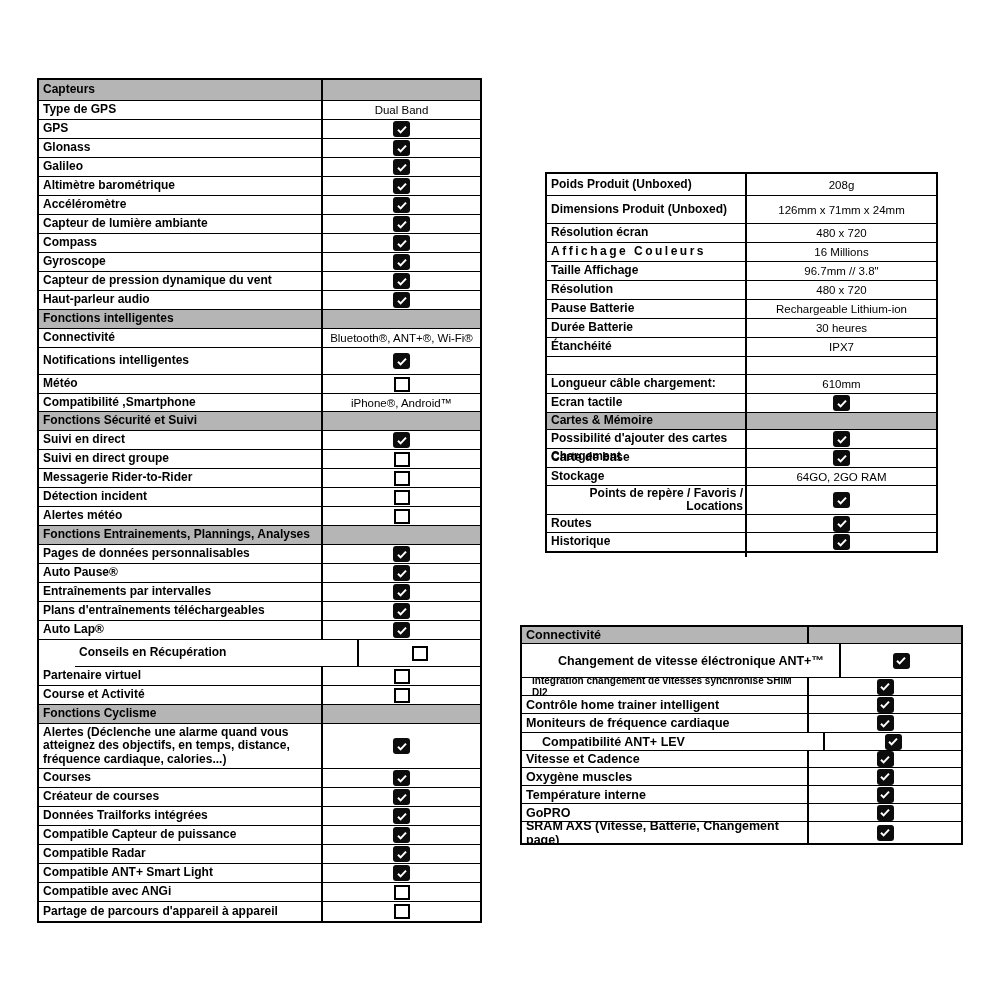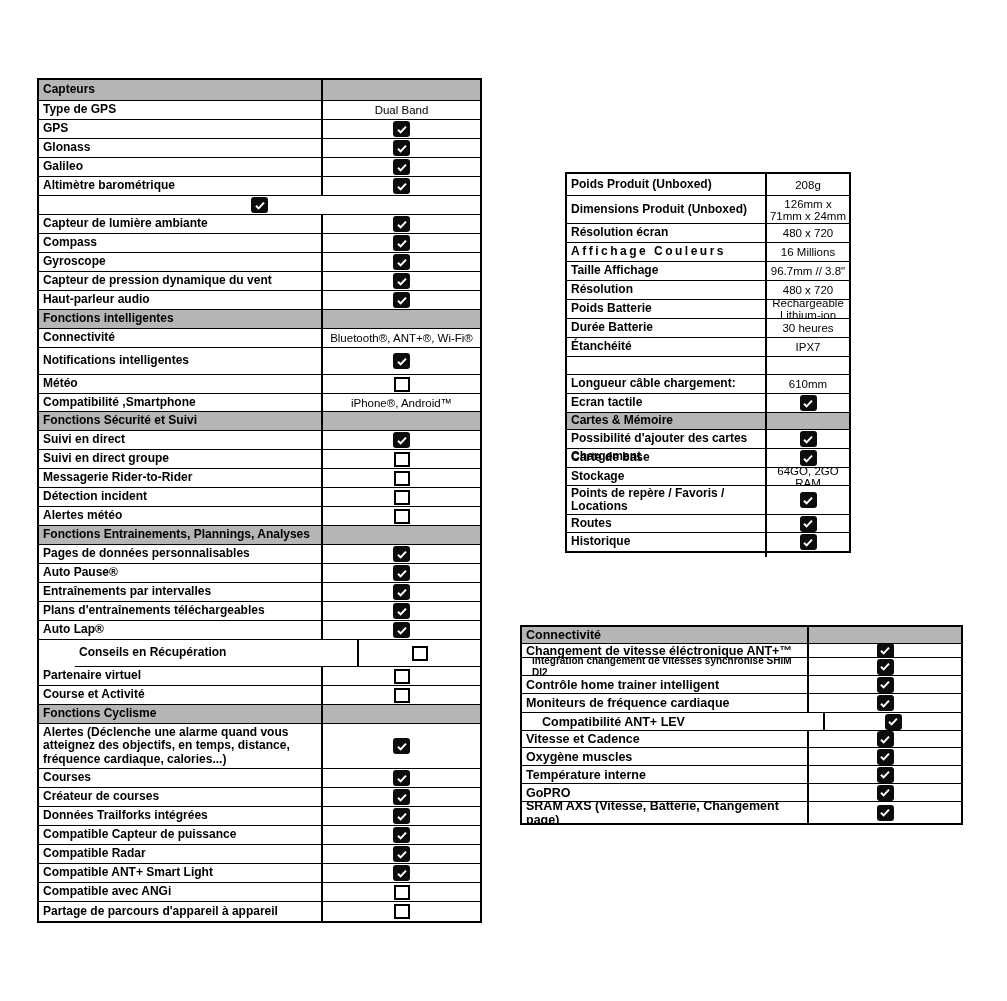--- a/index.html
+++ b/index.html
@@ -17,21 +17,21 @@
   .trow:last-child{border-bottom:none;}
   .trow.section{background:var(--header-bg);}
   .cell{display:flex;align-items:center;overflow:hidden;}
   .cell.label{font-weight:bold;font-size:12px;line-height:1.12;padding:1px 2px 1px 4px;border-right:2px solid var(--border);color:#000;}
   .cell.value{flex:1;justify-content:center;text-align:center;font-size:11.5px;color:#000;padding:0 2px;}
   .section .cell.label{font-size:12px;}
 
   .t-left{left:37px;top:78px;width:445px;}
   .t-left .cell.label{width:284px;flex:0 0 284px;}
 
-  .t-right-top{left:565px;top:172px;width:286px;}
+  .t-right-top{left:545px;top:172px;width:393px;}
   .t-right-top .cell.label{width:200px;flex:0 0 200px;}
 
   .t-right-bottom{left:520px;top:625px;width:443px;}
   .t-right-bottom .cell.label{width:287px;flex:0 0 287px;font-size:12.5px;}
 
   .cell.label.small{font-size:10px;padding-left:10px;}
   .cell.label.spaced{letter-spacing:2.5px;}
 
   .cb{display:inline-flex;align-items:center;justify-content:center;}
   .cb.checked{width:17px;height:16px;background:var(--cb-bg);border-radius:3px;}
@@ -83,20 +83,21 @@
       <div class="cell label">Altimètre barométrique</div>
       <div class="cell value">
         <span class="cb checked">
           <svg width="12" height="11" viewBox="0 0 12 11">
             <path d="M2 5.8 L4.6 8.4 L10 2.6" stroke="#ffffff" stroke-width="2" fill="none"></path>
           </svg>
         </span>
       </div>
     </div>
     <div class="trow">
+      <div class="cell label">Accéléromètre</div>
       <div class="cell value">
         <span class="cb checked">
           <svg width="12" height="11" viewBox="0 0 12 11">
             <path d="M2 5.8 L4.6 8.4 L10 2.6" stroke="#ffffff" stroke-width="2" fill="none"></path>
           </svg>
         </span>
       </div>
     </div>
     <div class="trow">
       <div class="cell label">Capteur de lumière ambiante</div>
@@ -392,21 +393,21 @@
     </div>
     <div class="trow">
       <div class="cell label">Taille Affichage</div>
       <div class="cell value">96.7mm // 3.8"</div>
     </div>
     <div class="trow">
       <div class="cell label">Résolution</div>
       <div class="cell value">480 x 720</div>
     </div>
     <div class="trow">
-      <div class="cell label">Poids Batterie</div>
+      <div class="cell label">Pause Batterie</div>
       <div class="cell value">Rechargeable Lithium-ion</div>
     </div>
     <div class="trow">
       <div class="cell label">Durée Batterie</div>
       <div class="cell value">30 heures</div>
     </div>
     <div class="trow">
       <div class="cell label">Étanchéité</div>
       <div class="cell value">IPX7</div>
     </div>
@@ -449,21 +450,21 @@
           <svg width="12" height="11" viewBox="0 0 12 11">
             <path d="M2 5.8 L4.6 8.4 L10 2.6" stroke="#ffffff" stroke-width="2" fill="none"></path>
           </svg>
         </span>
       </div>
     </div>
     <div class="trow" style="height: 18px;">
       <div class="cell label">Stockage</div>
       <div class="cell value">64GO, 2GO RAM</div>
     </div>
-    <div class="trow" style="height: 29px;">
+    <div class="trow" style="height: 29px; text-align: right;">
       <div class="cell label">Points de repère / Favoris / Locations</div>
       <div class="cell value">
         <span class="cb checked">
           <svg width="12" height="11" viewBox="0 0 12 11">
             <path d="M2 5.8 L4.6 8.4 L10 2.6" stroke="#ffffff" stroke-width="2" fill="none"></path>
           </svg>
         </span>
       </div>
     </div>
     <div class="trow" style="height: 18px;">
@@ -485,21 +486,21 @@
           </svg>
         </span>
       </div>
     </div>
   </div>
 <div class="spec-table t-right-bottom">
     <div class="trow section" style="height: 17px;">
       <div class="cell label">Connectivité</div>
       <div class="cell value"></div>
     </div>
-    <div class="trow" style="height: 14px;">
+    <div class="trow" style="height: 34px; padding-left: 32px;">
       <div class="cell label">Changement de vitesse éléctronique ANT+™</div>
       <div class="cell value">
         <span class="cb checked">
           <svg width="12" height="11" viewBox="0 0 12 11">
             <path d="M2 5.8 L4.6 8.4 L10 2.6" stroke="#ffffff" stroke-width="2" fill="none"></path>
           </svg>
         </span>
       </div>
     </div>
     <div class="trow" style="height: 18px;">

